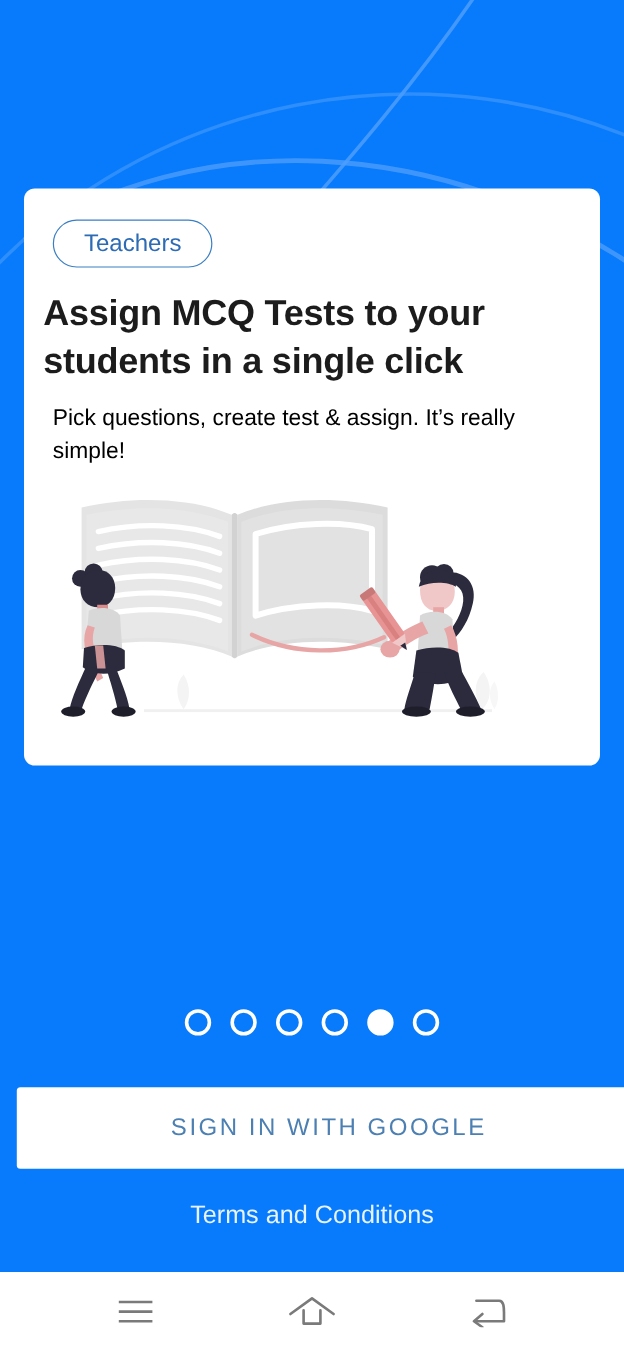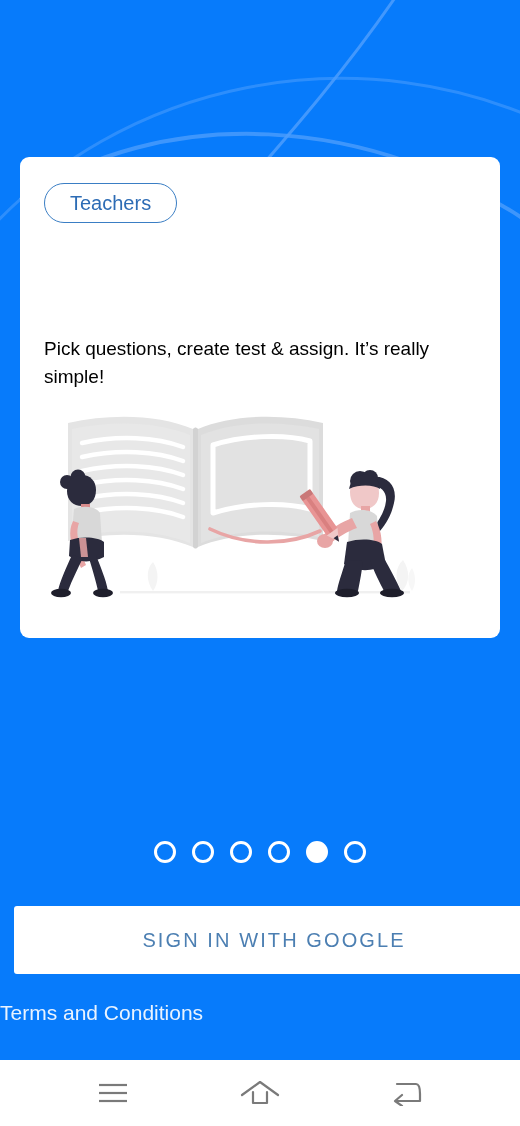--- a/index.html
+++ b/index.html
@@ -136,21 +136,21 @@
     font-family: "Liberation Sans", sans-serif;
     letter-spacing: 2.1px;
     cursor: pointer;
   }
 
   .terms {
     position: absolute;
     left: 0;
     top: 1001px;
     width: 520px;
-    text-align: left;
+    text-align: center;
     color: #e9f3ff;
     font-size: 21px;
     cursor: pointer;
   }
 
   
   .navbar {
     position: absolute;
     left: 0;
     top: 1060px;
@@ -182,20 +182,21 @@
     <path d="M -20 240 C 120 80 360 30 560 130" stroke="#4C9EFD" stroke-width="3" fill="none" opacity="0.55"></path>
     <path d="M 20 200 C 160 105 370 110 540 230" stroke="#4C9EFD" stroke-width="4" fill="none" opacity="0.8"></path>
   </svg>
 
   <div class="card">
 
     <div class="pills">
       <div class="pill">Teachers</div>
     </div>
 
+    <div class="title">Assign MCQ Tests to your students in a single click</div>
 
     <div class="subtitle">Pick questions, create test &amp; assign. It’s really simple!</div>
 
     <svg class="illustration" viewBox="0 0 480 230" xmlns="http://www.w3.org/2000/svg">
 
       <rect x="100" y="186" width="290" height="2.4" fill="#F0F0F0"></rect>
 
       <path d="M 133 186 C 126 176 126 164 133 157 C 139 166 139 178 133 186 Z" fill="#F4F4F4"></path>
 
       <path d="M 382 186 C 374 176 375 162 383 155 C 390 165 390 178 382 186 Z" fill="#F4F4F4"></path>

